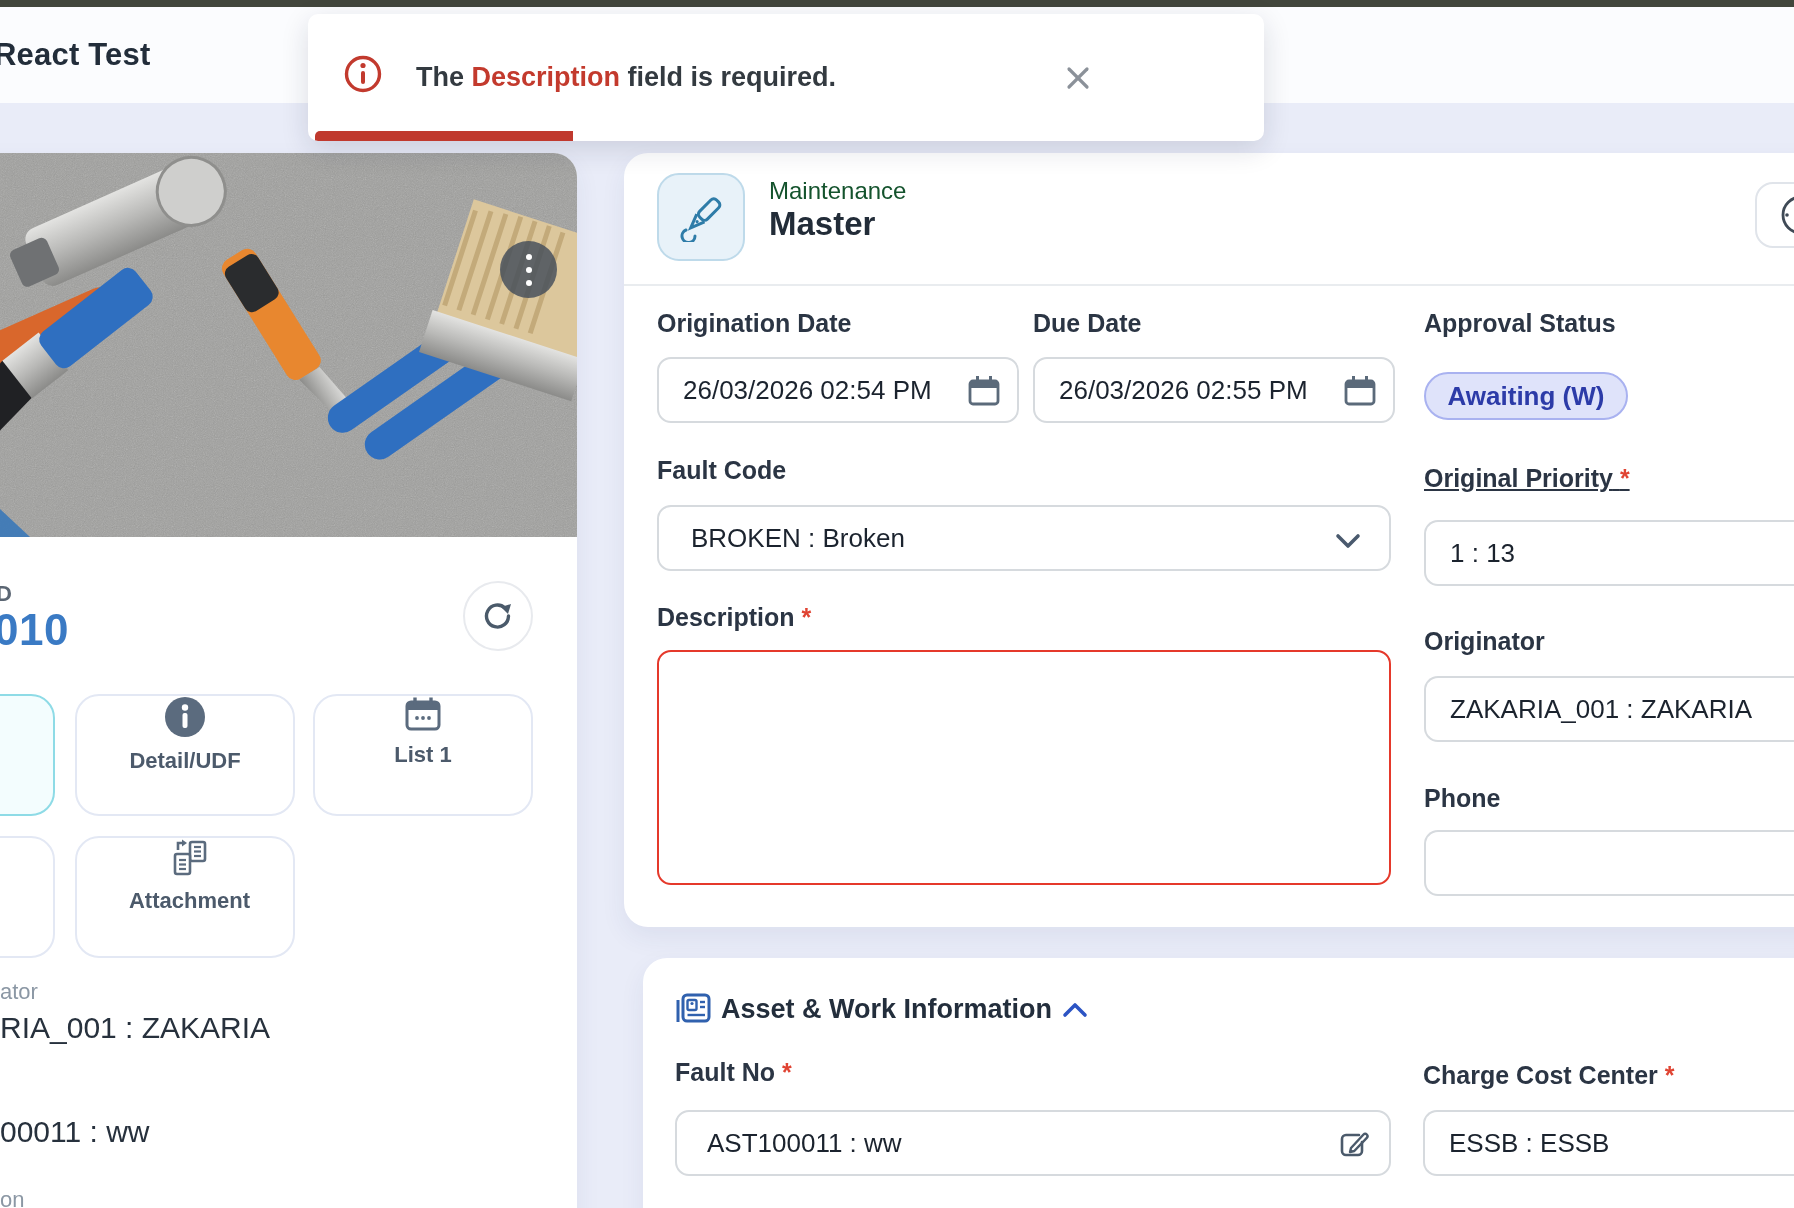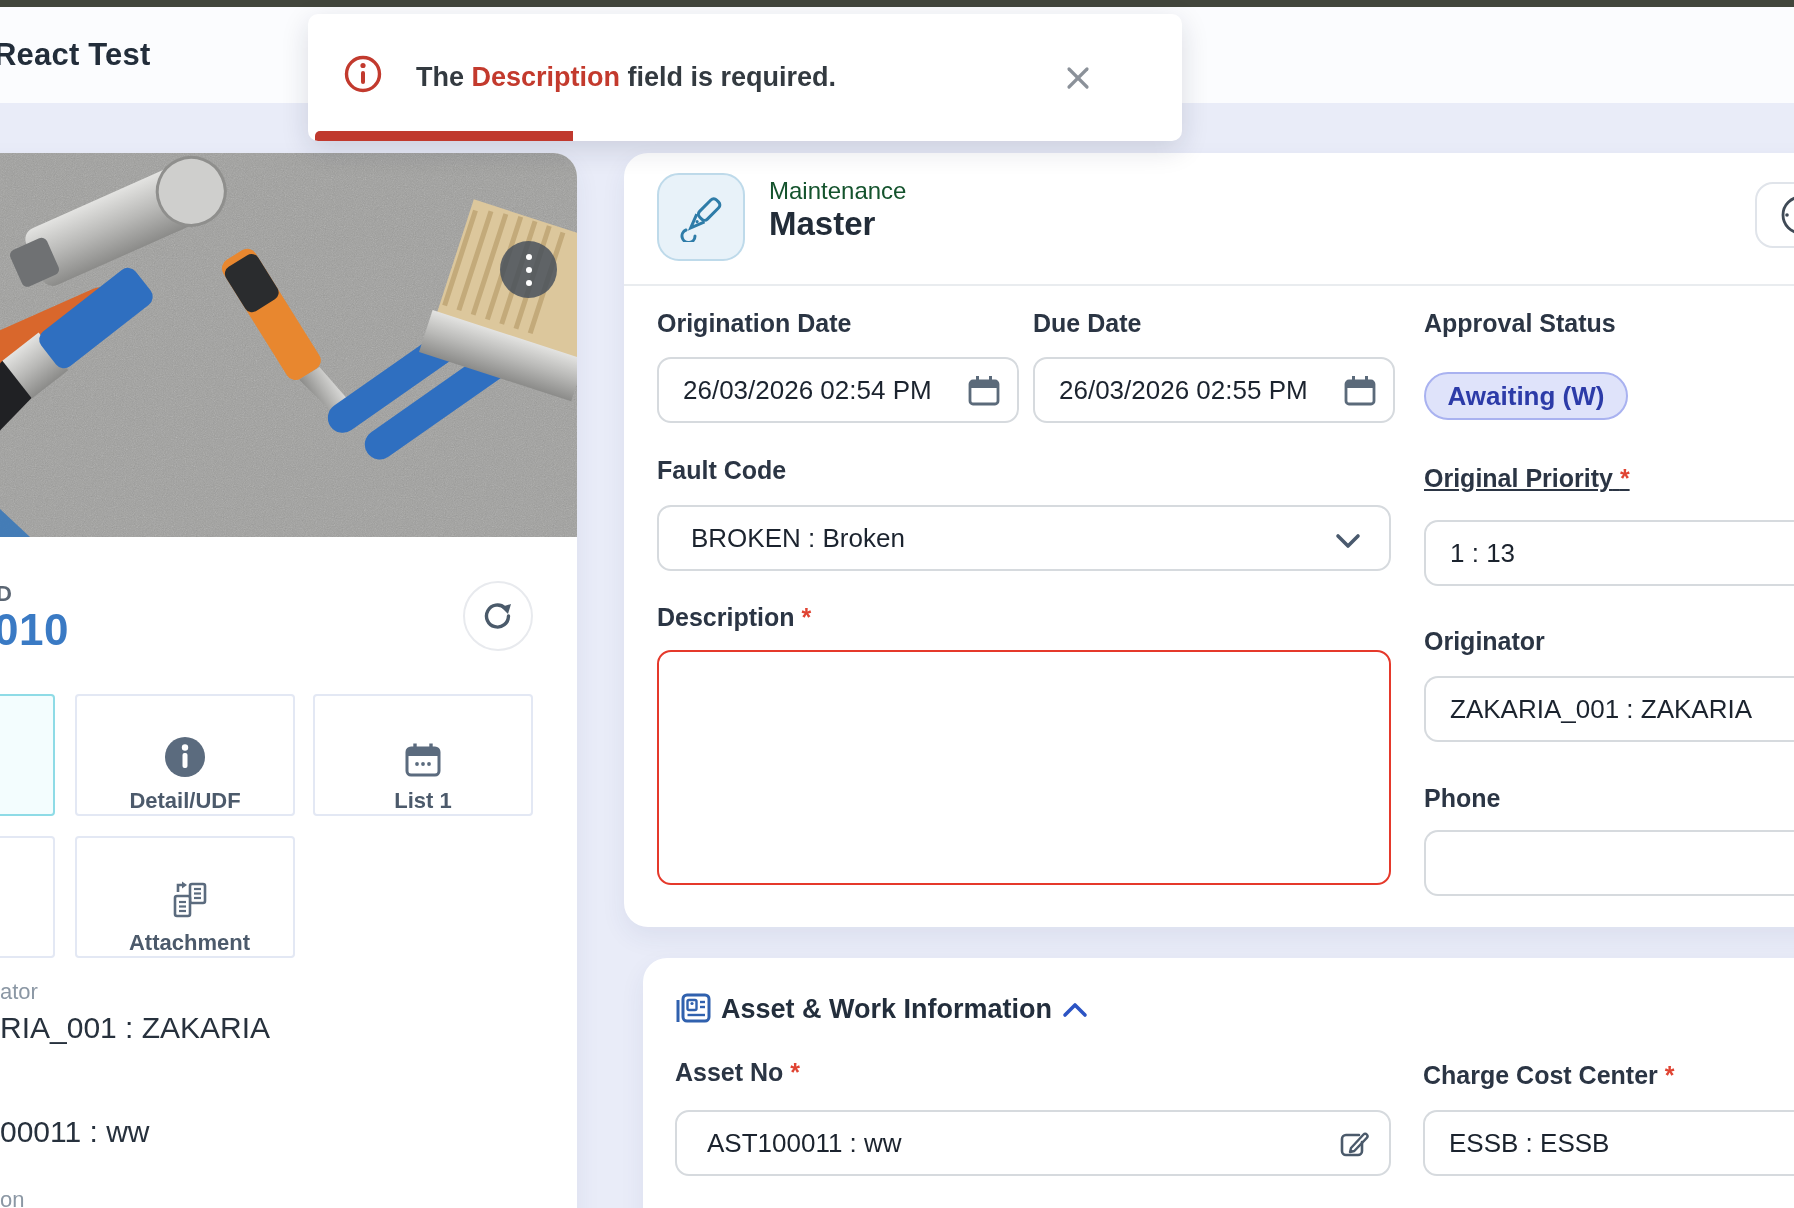--- a/index.html
+++ b/index.html
@@ -21,22 +21,22 @@
   .dots-btn { position:absolute; left:560px; top:88px; width:57px; height:57px; border-radius:50%;
               background:rgba(67,77,90,.82); display:flex; align-items:center; justify-content:center; }
   .dots-btn .dotcol { display:flex; flex-direction:column; gap:7px; }
   .dots-btn .dot { width:6px; height:6px; border-radius:50%; background:#fff; }
 
   .id-label { position:absolute; left:50px; top:428px; font-size:22px; font-weight:600; color:#5b6673; }
   .id-value { position:absolute; left:54px; top:452px; font-size:44px; font-weight:700; color:#3a7ac4; letter-spacing:.5px; }
   .refresh-btn { position:absolute; left:523px; top:428px; width:70px; height:70px; border-radius:50%;
                  background:#fff; border:2px solid #e8eaee; display:flex; align-items:center; justify-content:center; }
 
-  .navbtn { position:absolute; width:220px; height:122px; background:#fff; border:2px solid #e3e8f4; border-radius:4px;
-            display:flex; flex-direction:column; align-items:center; justify-content:flex-end; gap:10px; }
+  .navbtn { position:absolute; width:220px; height:122px; background:#fff; border:2px solid #e3e8f4; border-radius:24px;
+            display:flex; flex-direction:column; align-items:center; justify-content:flex-start; gap:10px; }
   .navbtn .nb-label { font-size:22px; font-weight:600; color:#4c5a6b; }
   .navbtn-cut1 { left:-20px; top:541px; width:135px; border-color:#8edbe6; background:#f3fdfe; }
   .navbtn-cut2 { left:-20px; top:683px; width:135px; }
   .nb-detail { left:135px; top:541px; }
   .nb-list   { left:373px; top:541px; }
   .nb-attach { left:135px; top:683px;padding-left:9px; }
 
   .lp-label { position:absolute; font-size:22px; color:#8b97a4; }
   .lp-value { position:absolute; font-size:30px; font-weight:500; color:#27313d; }
 
@@ -62,21 +62,21 @@
   .desc-area { position:absolute; left:33px; top:497px; width:734px; height:235px; background:#fff;
                border:2px solid #e5392b; border-radius:14px; resize:none; outline:none; }
 
   
   .a-head { position:absolute; left:32px; top:34px; display:flex; align-items:center; gap:10px; }
   .a-title { font-size:27px; font-weight:700; color:#232e3c; }
   .a-label { position:absolute; font-size:25px; font-weight:600; color:#2b3544; }
   .edit-ic { position:absolute; right:18px; top:16px; }
 
   
-  .toast { position:absolute; left:308px; top:14px; width:874px; height:127px; background:#fff; border-radius:10px;
+  .toast { position:absolute; left:308px; top:14px; width:956px; height:127px; background:#fff; border-radius:10px;
            box-shadow:0 8px 28px rgba(20,30,60,.14); overflow:hidden; z-index:50; }
   .toast-msg { position:absolute; left:108px; top:48px; font-size:27px; font-weight:700; color:#333a40; }
   .toast-msg .hl { color:#c33a2d; }
   .toast-i { position:absolute; left:36px; top:41px; }
   .toast-x { position:absolute; left:753px; top:47px; width:34px; height:34px; display:flex; align-items:center; justify-content:center; }
   .toast-bar { position:absolute; left:7px; bottom:0; width:258px; height:10px; background:#c0392e; border-radius:5px 0 0 0; }
 
   svg { display:block; }
 </style>
 </head>
@@ -305,21 +305,21 @@
         <line x1="25" y1="15" x2="30" y2="15" stroke="#3061ae" stroke-width="2.4"></line>
         <line x1="12.5" y1="23" x2="30" y2="23" stroke="#3061ae" stroke-width="2.4"></line>
       </svg>
       <span class="a-title">Asset &amp; Work Information</span>
       <svg width="26" height="17" viewBox="0 0 26 17">
         <polyline points="3,14 13,4 23,14" fill="none" stroke="#2c54c4" stroke-width="3.6" stroke-linecap="round" stroke-linejoin="round"></polyline>
       </svg>
     </div>
 
     <div class="a-label" style="left:32px; top:100px;">
-      <span>Asset No</span>
+      <span>Fault No</span>
       <span class="req">*</span>
     </div>
     <div class="f-input" style="left:32px; top:152px; width:716px; padding-left:30px;">
       <span>AST100011 : ww</span>
       <span class="edit-ic">
         <svg width="34" height="34" viewBox="0 0 34 34">
           <path d="M22 7 H9 a4 4 0 0 0 -4 4 v12 a4 4 0 0 0 4 4 h12 a4 4 0 0 0 4 -4 V14" fill="none" stroke="#4b5a6b" stroke-width="2.6" stroke-linecap="round"></path>
           <path d="M14 20 L26.5 6.5 a2.3 2.3 0 0 1 3.3 3.3 L17.3 23 L13 24 Z" fill="none" stroke="#4b5a6b" stroke-width="2.4" stroke-linejoin="round"></path>
         </svg>
       </span>

